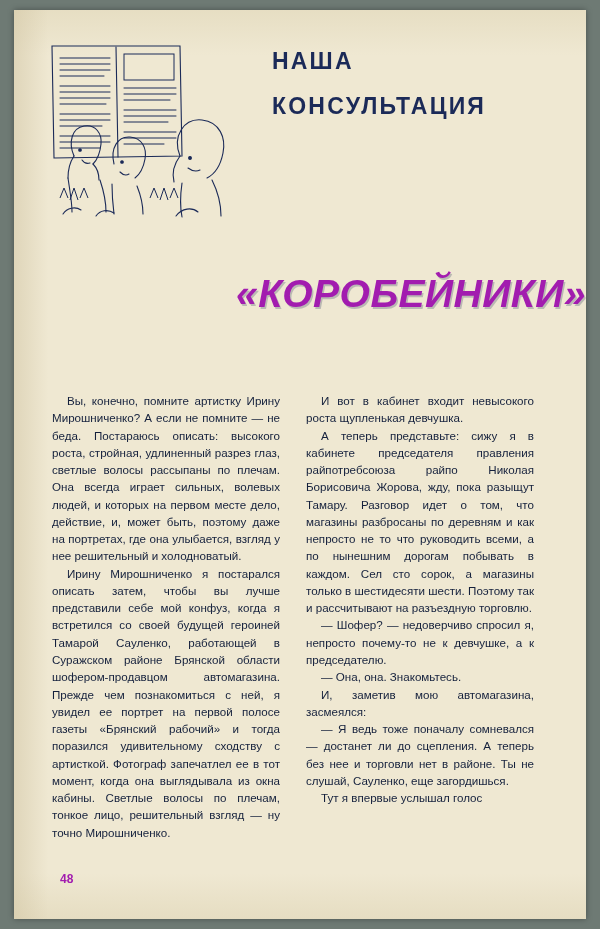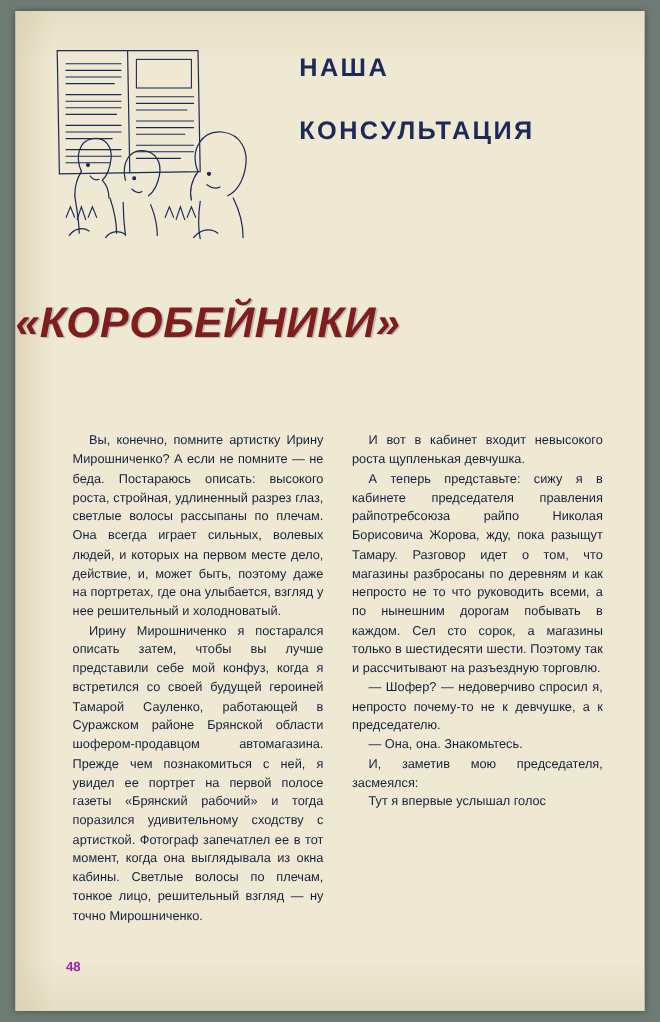--- a/index.html
+++ b/index.html
@@ -49,62 +49,62 @@
     top: 38px;
     width: 300px;
   }
   .masthead .line1,
   .masthead .line2 {
     font-weight: bold;
     font-size: 23px;
     letter-spacing: 2.2px;
     color: #1b2a58;
   }
-  .masthead .line1 { margin-bottom: 30px; }
+  .masthead .line1 { margin-bottom: 18px; }
   .masthead .line2 { margin-bottom: 10px; }
   .masthead .blurb {
     font-size: 10.5px;
     font-weight: bold;
     line-height: 1.55;
     color: #1b2a58;
     text-align: justify;
     text-align-last: justify;
     letter-spacing: 0.1px;
   }
 
   
   .title {
     position: absolute;
     left: 0;
     top: 262px;
     width: 572px;
-    text-align: left;
+    text-align: right;
     font-weight: bold;
     font-style: italic;
     font-size: 39px;
     letter-spacing: 0.5px;
-    color: #7f1d1d;
+    color: #a21caf;
     text-shadow: 1.5px 1.5px 0 rgba(27,42,88,0.25);
   }
   .subtitle {
     position: absolute;
     left: 0;
     top: 335px;
     width: 572px;
     text-align: center;
     font-family: "Liberation Serif", serif;
     font-style: italic;
     font-size: 15.5px;
     color: #17223f;
   }
 
   
   .cols {
     position: absolute;
-    left: 52px;
+    left: 38px;
     top: 382px;
     width: 482px;
     display: flex;
     gap: 26px;
   }
   .col {
     width: 228px;
     font-family: "Liberation Sans", sans-serif;
     font-size: 11.6px;
     line-height: 1.49;
@@ -215,19 +215,20 @@
   <div class="cols">
     <div class="col">
       <p>Вы, конечно, помните артистку Ирину Мирошниченко? А если не помните — не беда. Постараюсь описать: высокого роста, стройная, удлиненный разрез глаз, светлые волосы рассыпаны по плечам. Она всегда играет сильных, волевых людей, и которых на первом месте дело, действие, и, может быть, поэтому даже на портретах, где она улыбается, взгляд у нее решительный и холодноватый.</p>
       <p>Ирину Мирошниченко я постарался описать затем, чтобы вы лучше представили себе мой конфуз, когда я встретился со своей будущей героиней Тамарой Сауленко, работающей в Суражском районе Брянской области шофером-продавцом автомагазина. Прежде чем познакомиться с ней, я увидел ее портрет на первой полосе газеты «Брянский рабочий» и тогда поразился удивительному сходству с артисткой. Фотограф запечатлел ее в тот момент, когда она выглядывала из окна кабины. Светлые волосы по плечам, тонкое лицо, решительный взгляд — ну точно Мирошниченко.</p>
     </div>
     <div class="col">
       <p>И вот в кабинет входит невысокого роста щупленькая девчушка.</p>
       <p>А теперь представьте: сижу я в кабинете председателя правления райпотребсоюза райпо Николая Борисовича Жорова, жду, пока разыщут Тамару. Разговор идет о том, что магазины разбросаны по деревням и как непросто не то что руководить всеми, а по нынешним дорогам побывать в каждом. Сел сто сорок, а магазины только в шестидесяти шести. Поэтому так и рассчитывают на разъездную торговлю.</p>
       <p>— Шофер? — недоверчиво спросил я, непросто почему-то не к девчушке, а к председателю.</p>
       <p>— Она, она. Знакомьтесь.</p>
-      <p>И, заметив мою председателя, засмеялся:</p>
+      <p>И, заметив мою автомагазина, засмеялся:</p>
+      <p>— Я ведь тоже поначалу сомневался — достанет ли до сцепления. А теперь без нее и торговли нет в районе. Ты не слушай, Сауленко, еще загордишься.</p>
       <p>Тут я впервые услышал голос</p>
     </div>
   </div>
 
   <div class="folio">48</div>
 </div>
 
 </body></html>

